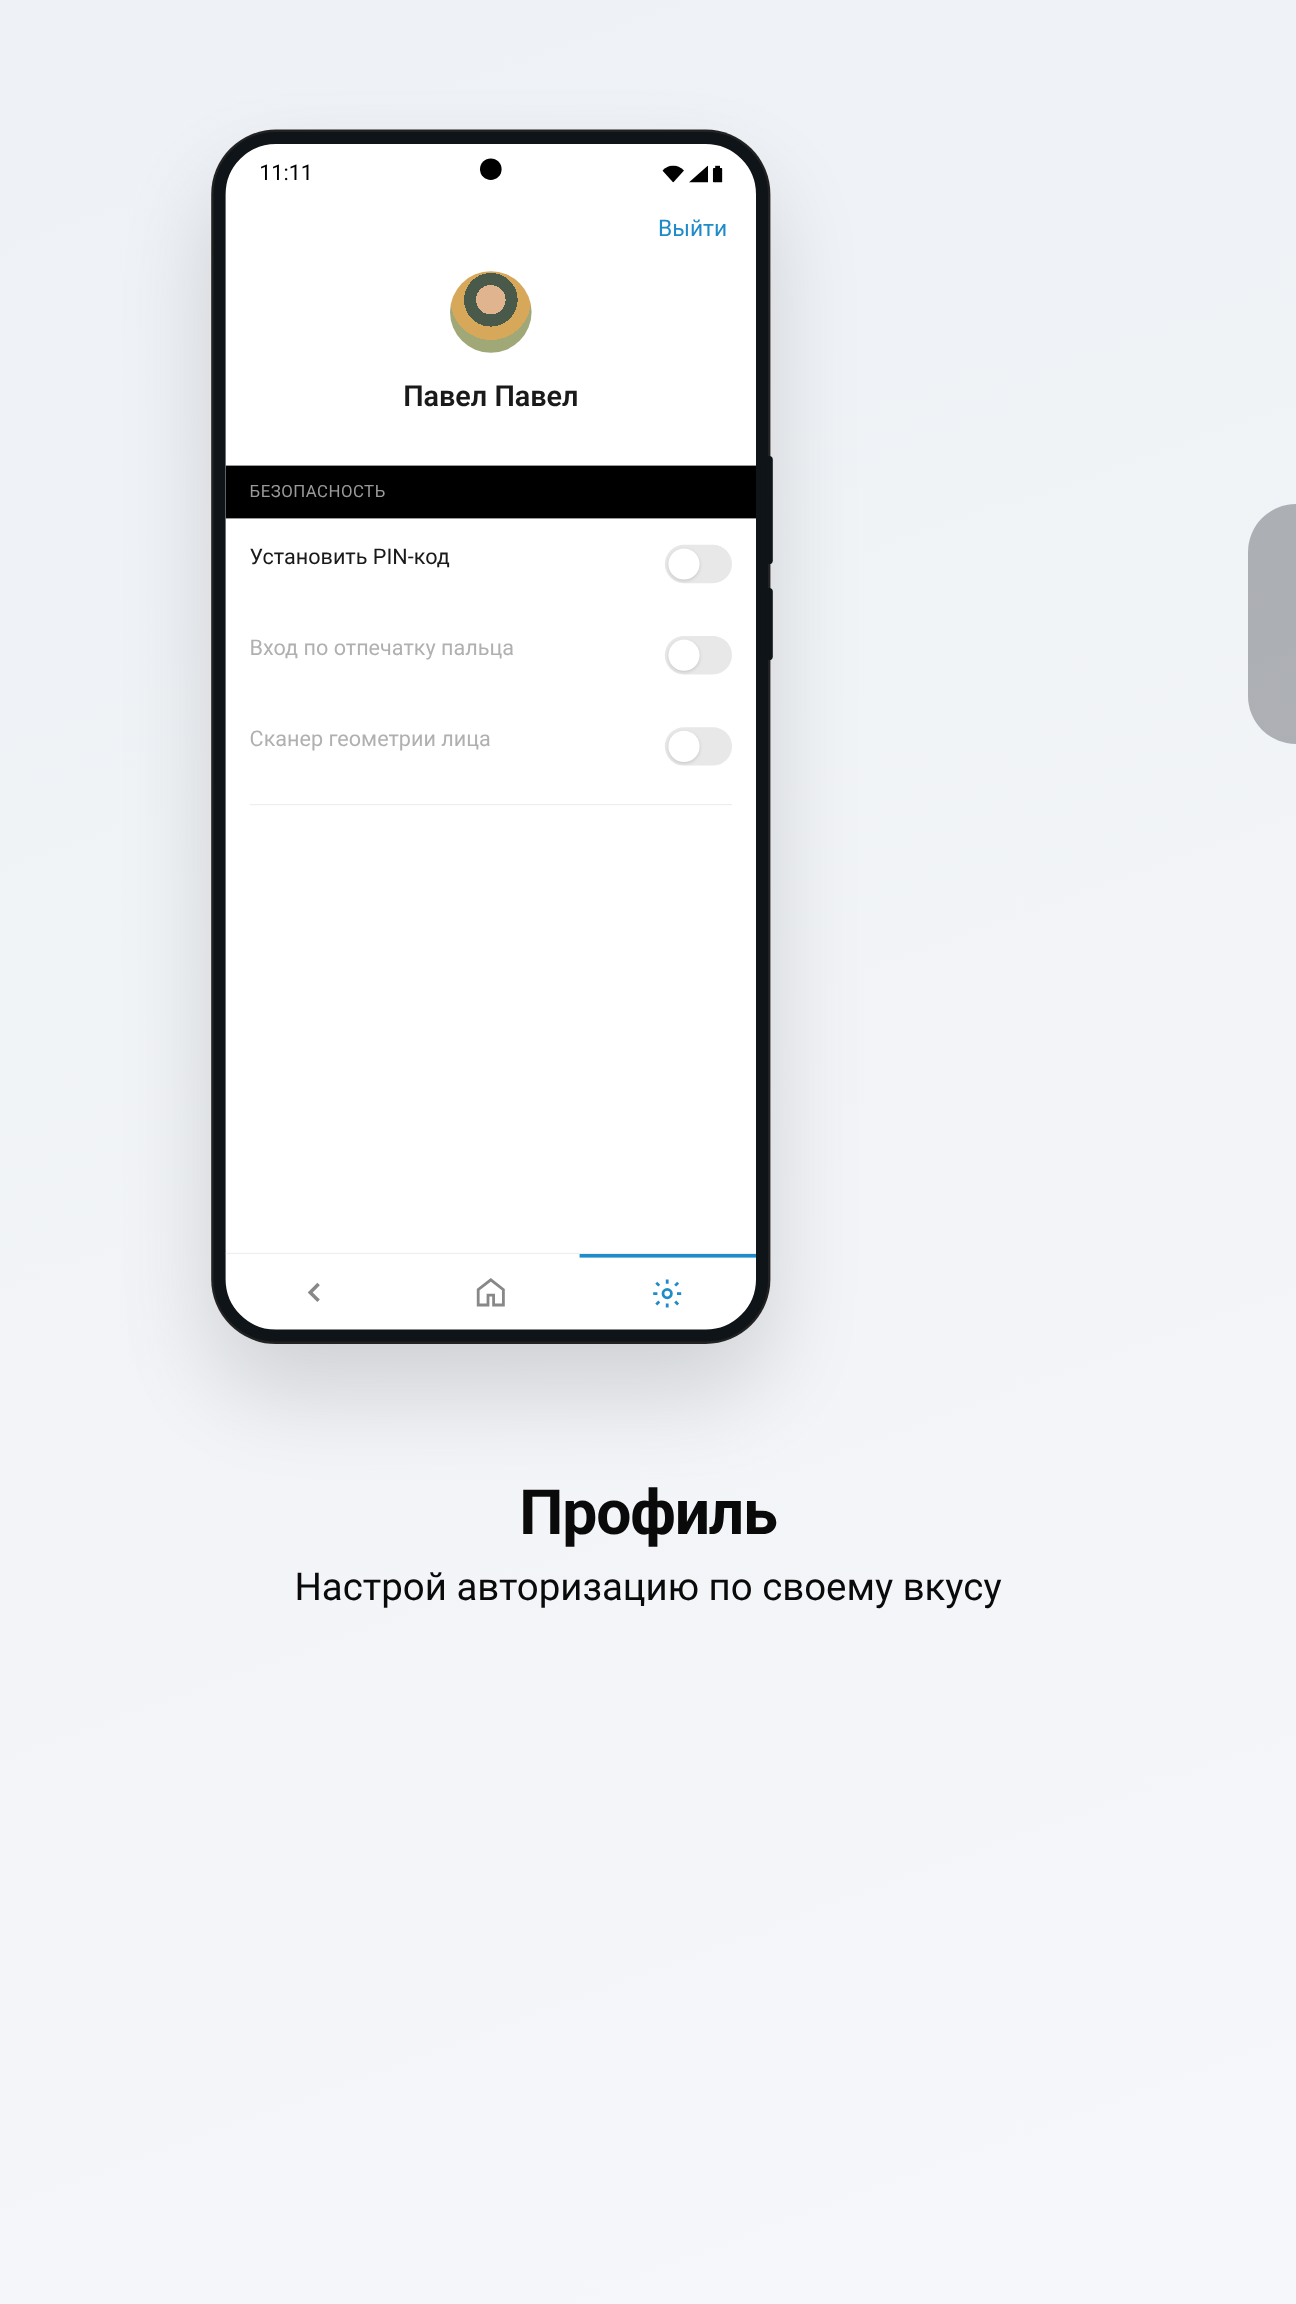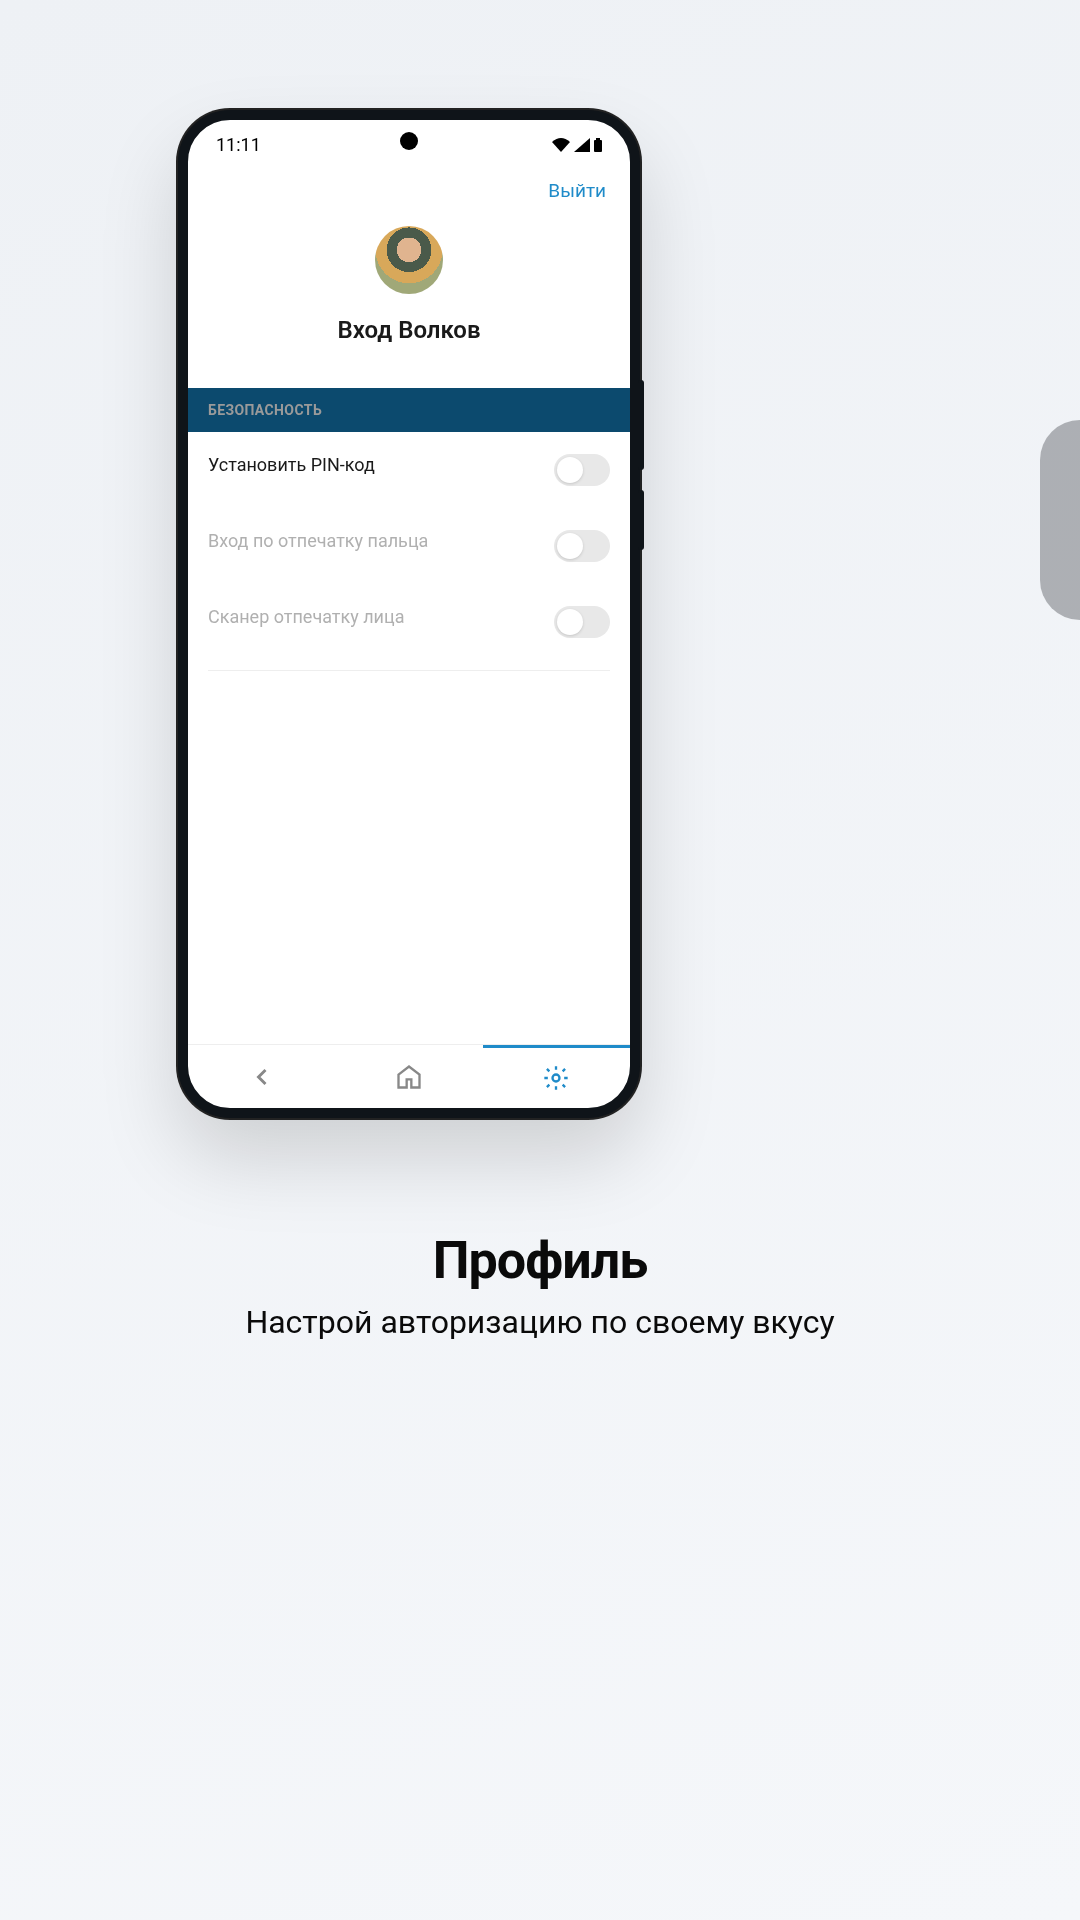--- a/index.html
+++ b/index.html
@@ -76,27 +76,26 @@
     }
     .avatar {
       width: 68px;
       height: 68px;
       border-radius: 50%;
       background: radial-gradient(circle at 50% 35%, #e0b48f 0 22%, #4a5a4a 22% 40%, #d8a85a 40% 60%, #a0a878 60%);
       margin-bottom: 22px;
     }
     .username { font-size: 24px; font-weight: 600; color: #1a1a1a; }
     .section-head {
-      background: #0c4a6e;
+      background: #000000;
       padding: 14px 20px;
       font-size: 14px;
       color: #9a9a9a;
       letter-spacing: 0.4px;
       text-transform: uppercase;
-      font-weight: bold;
     }
     .setting-row {
       display: flex;
       justify-content: space-between;
       align-items: flex-start;
       padding: 22px 20px;
       font-size: 18px;
     }
     .setting-row.disabled .label { color: #b0b0b0; }
     .label { color: #1a1a1a; }
@@ -158,41 +157,41 @@
           </svg>
       </div>
     </div>
 
     <div class="header">
       <span>Выйти</span>
     </div>
 
     <div class="profile-area">
       <div class="avatar"></div>
-      <div class="username">Вход Волков</div>
+      <div class="username">Павел Павел</div>
     </div>
 
     <div class="section-head">БЕЗОПАСНОСТЬ</div>
 
     <div class="setting-row">
       <span class="label">Установить PIN-код</span>
       <div class="toggle">
           <div class="knob"></div>
         </div>
     </div>
 
     <div class="setting-row disabled">
       <span class="label">Вход по отпечатку пальца</span>
       <div class="toggle">
           <div class="knob"></div>
         </div>
     </div>
 
     <div class="setting-row disabled">
-      <span class="label">Сканер отпечатку лица</span>
+      <span class="label">Сканер геометрии лица</span>
       <div class="toggle">
           <div class="knob"></div>
         </div>
     </div>
     <div class="divider after"></div>
 
     <div class="spacer"></div>
 
     <div class="bottom-nav">
       <div class="tab">

